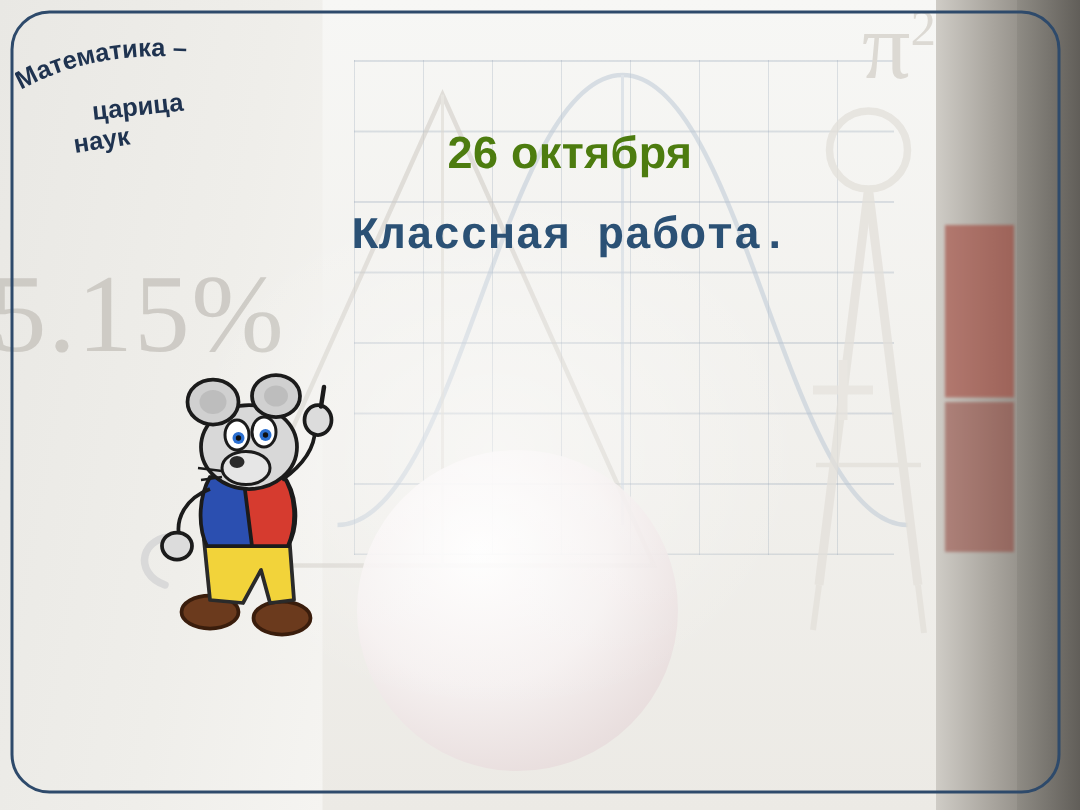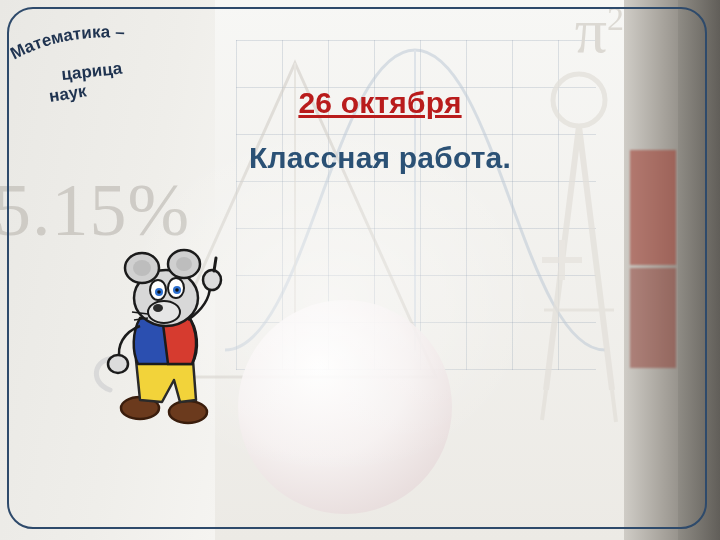--- a/index.html
+++ b/index.html
@@ -177,28 +177,27 @@
   .title-block {
     position: absolute;
     left: 180px; top: 86px;
     width: 400px;
     text-align: center;
   }
   .date-line {
     font-family: "Liberation Sans", sans-serif;
     font-size: 30px;
     font-weight: bold;
-    color: #b91c1c;
+    color: #4d7c0f;
     letter-spacing: .2px;
     line-height: 1.15;
-    text-decoration: underline;
   }
   .work-line {
     margin-top: 20px;
-    font-family: Liberation Sans, sans-serif;
+    font-family: Liberation Mono, monospace;
     font-size: 30px;
     font-weight: bold;
     color: #2b5175;
     letter-spacing: .2px;
     line-height: 1.15;
   }
 
   
   .mascot {
     position: absolute;

